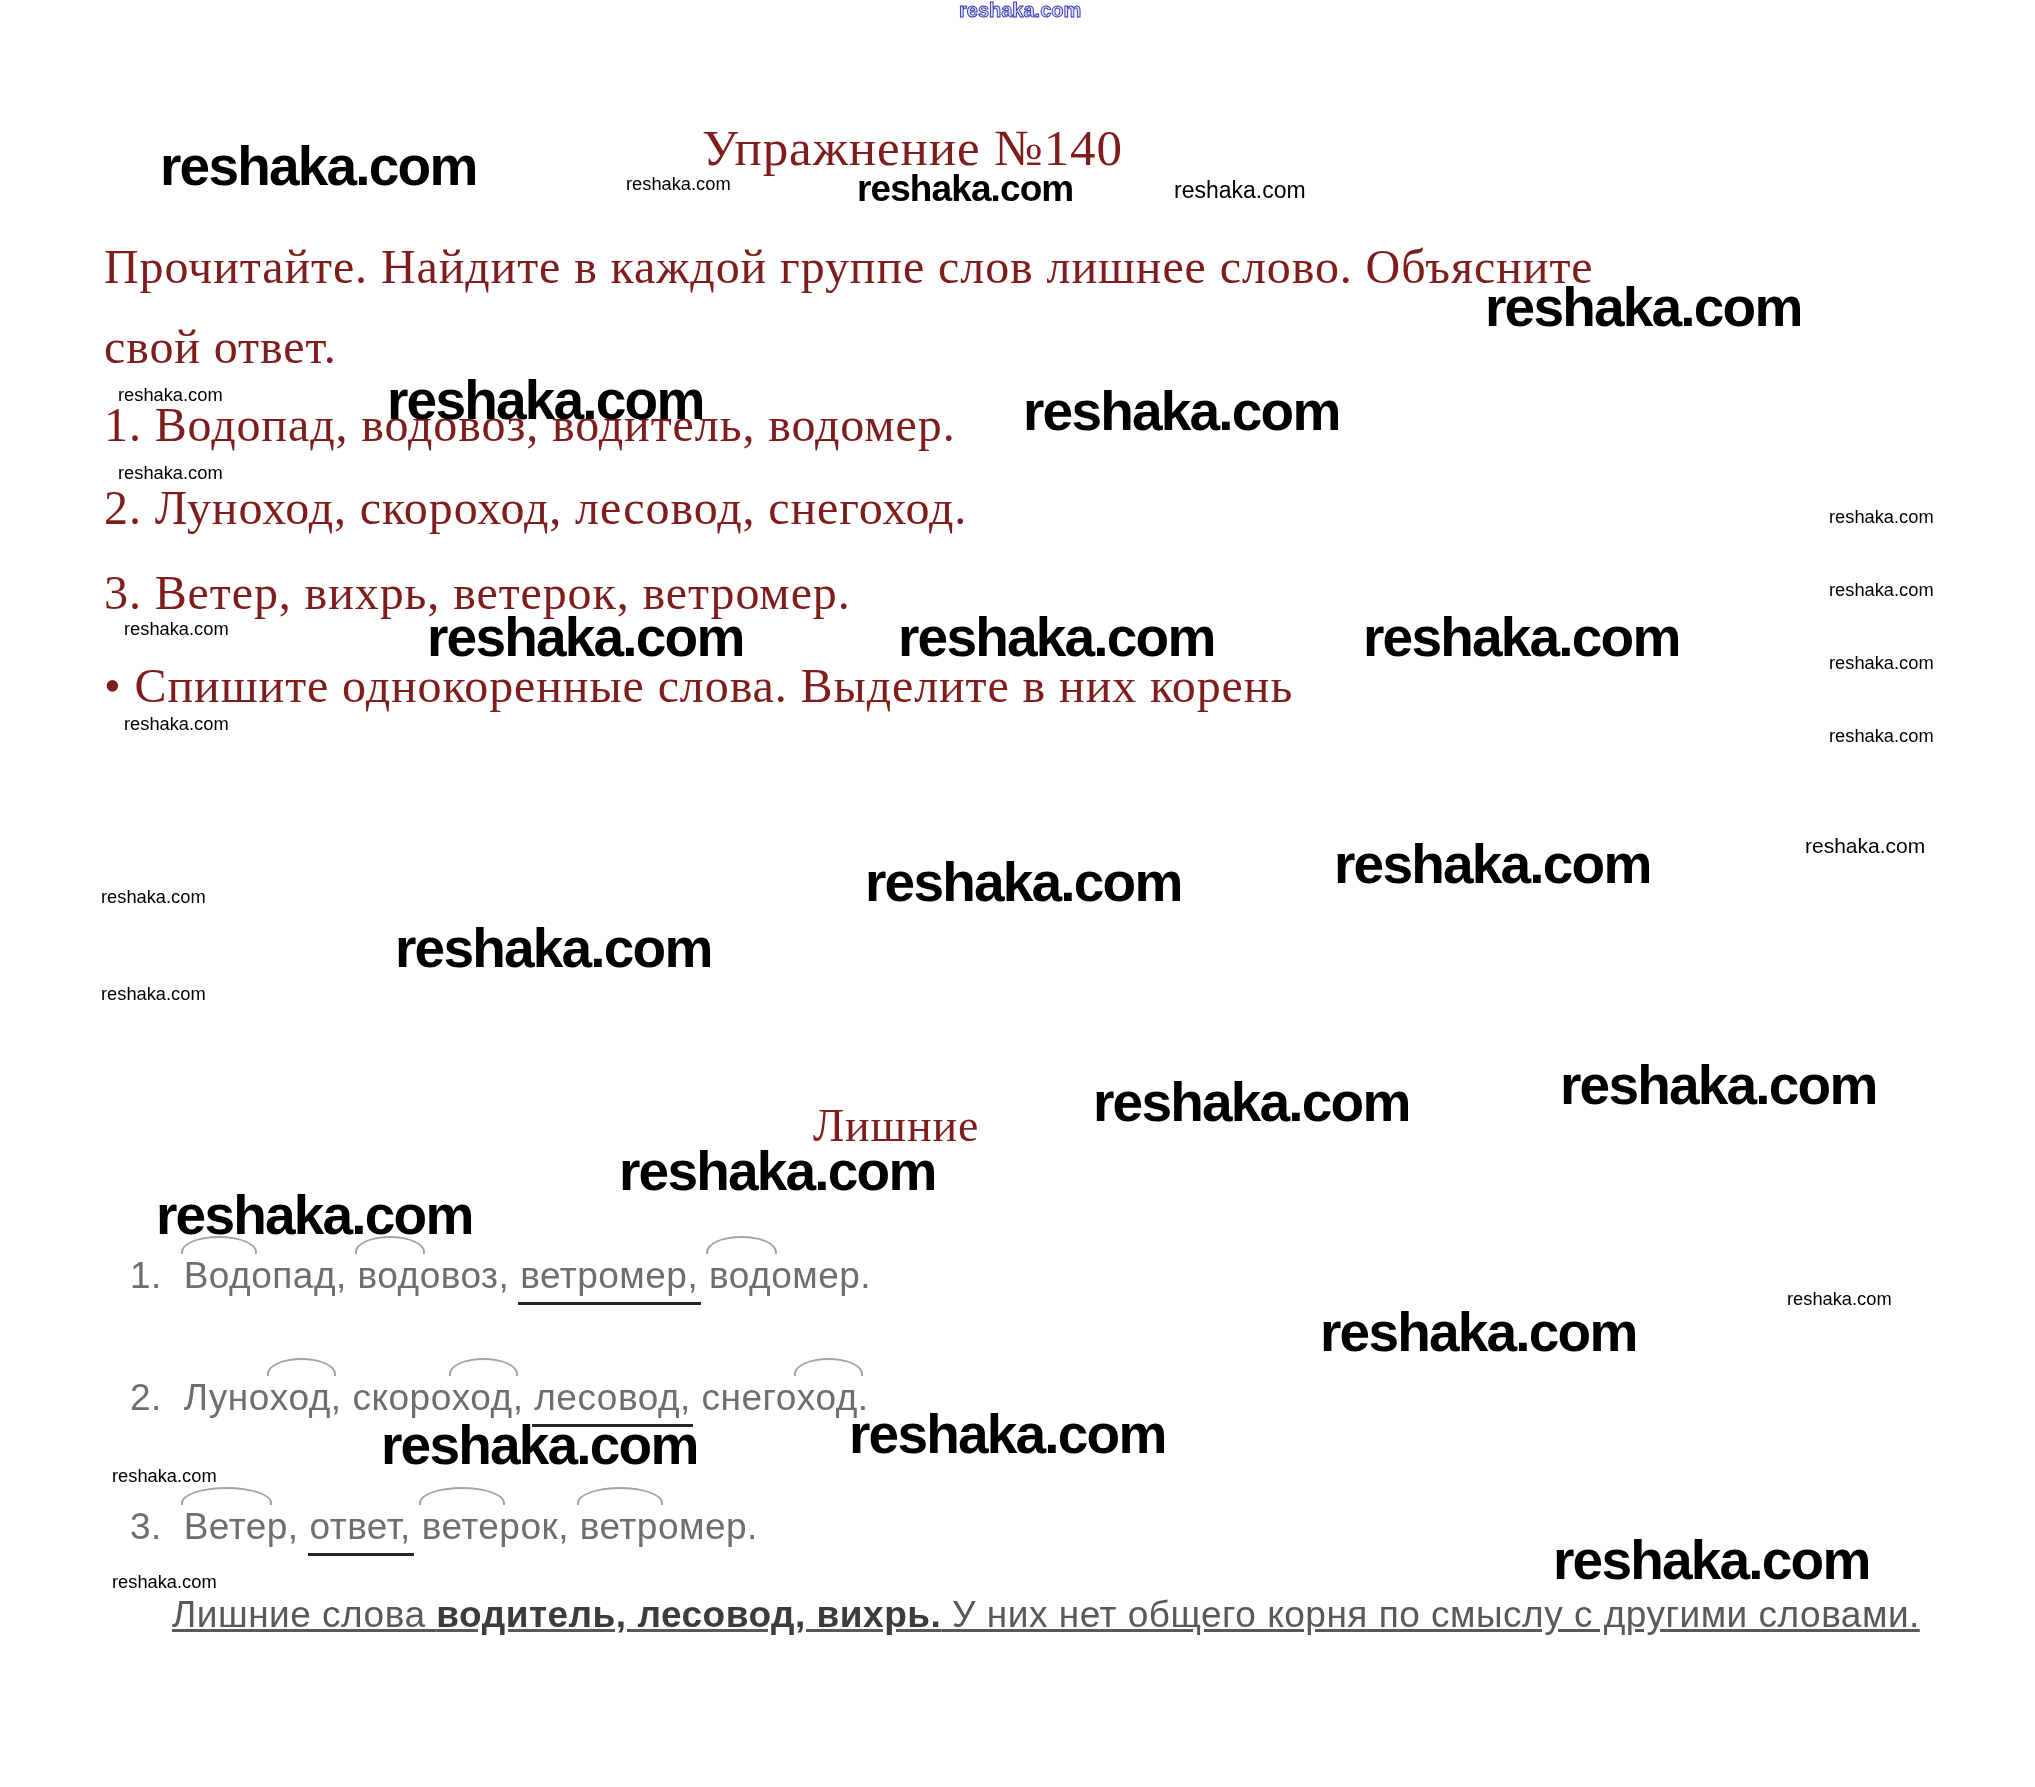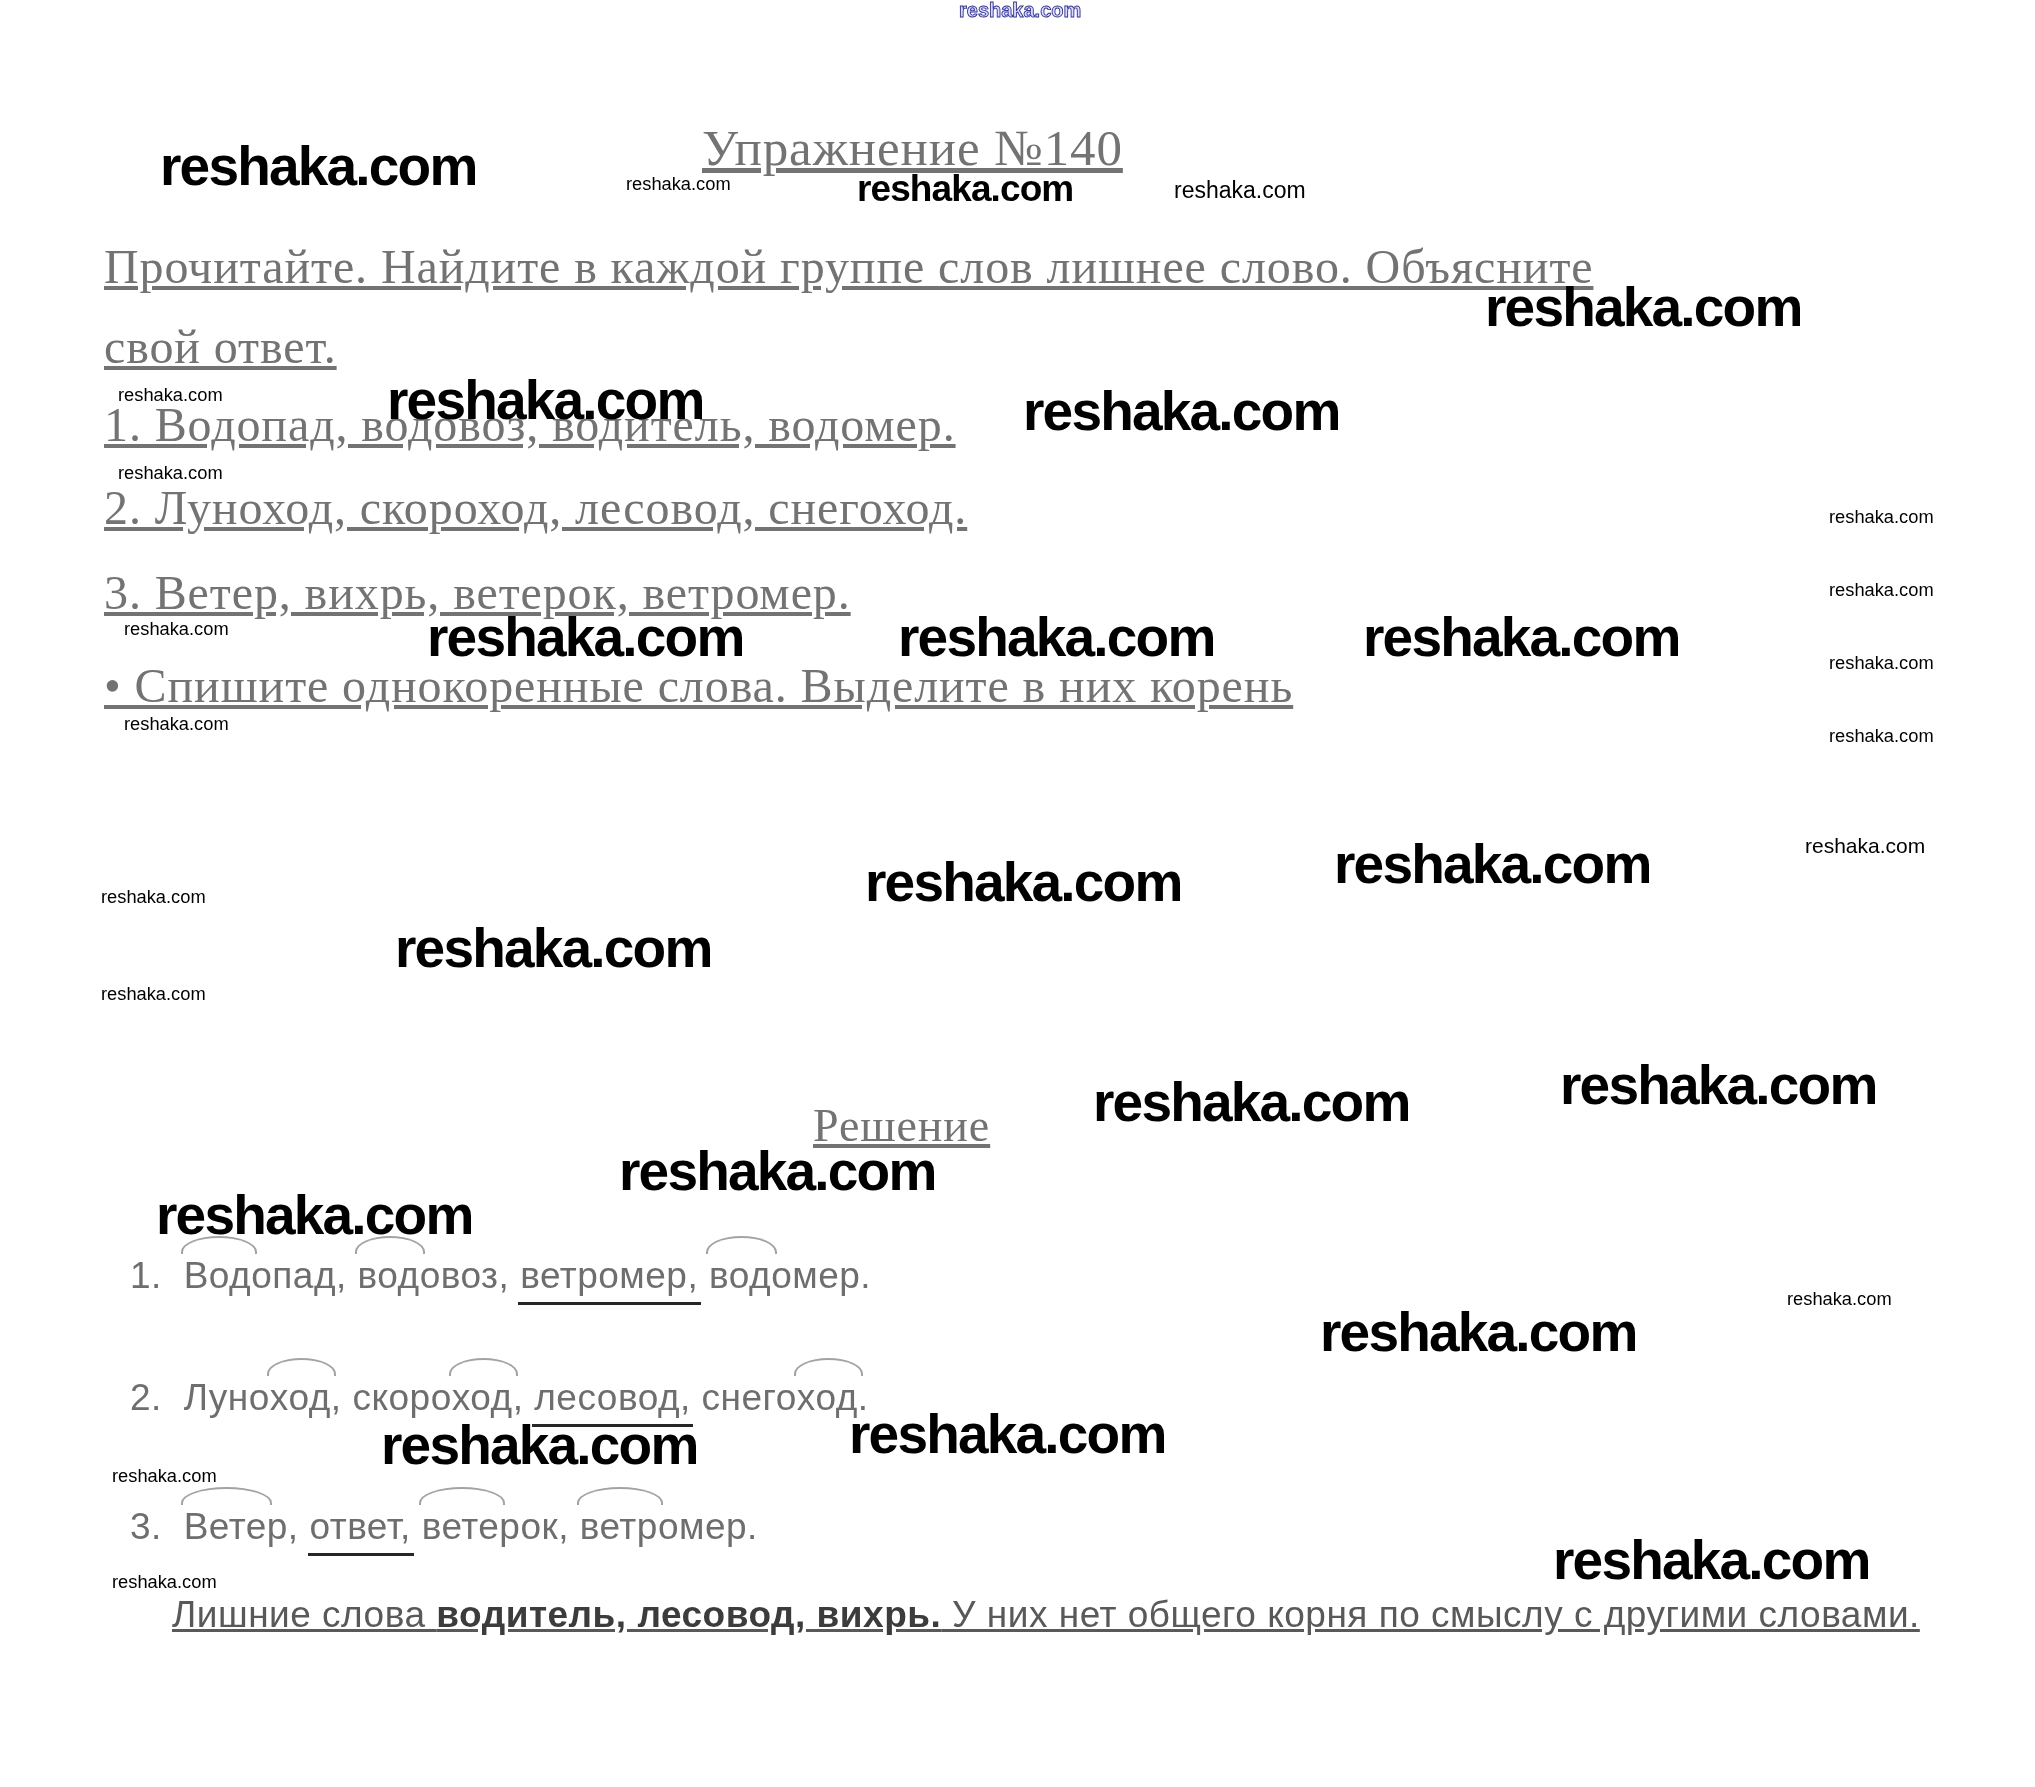--- a/index.html
+++ b/index.html
@@ -11,23 +11,22 @@
     overflow:hidden;
     font-family:"Liberation Serif",serif;
   }
   .abs{position:absolute;white-space:nowrap;}
 
   
   .serif{
     font-family:"Liberation Serif",serif;
     font-size:48px;
     line-height:1.1;
-    color:#737373;
+    color:#7f1d1d;
     letter-spacing:0.9px;
-    text-decoration:underline;
   }
   .title{font-size:51px;}
   .heading{font-size:46px;}
 
   
   .sol-line{
     position:absolute;
     font-family:"Liberation Sans",sans-serif;
     font-size:37px;
     color:#6e6e6e;
@@ -129,21 +128,21 @@
   <div class="abs serif title" style="left:702px;top:120px;">Упражнение №140</div>
 
   <div class="abs serif" style="left:104px;top:241px;">Прочитайте. Найдите в каждой группе слов лишнее слово. Объясните</div>
   <div class="abs serif" style="left:104px;top:321px;">свой ответ.</div>
 
   <div class="abs serif" style="left:104px;top:399px;">1. Водопад, водовоз, водитель, водомер.</div>
   <div class="abs serif" style="left:104px;top:482px;">2. Луноход, скороход, лесовод, снегоход.</div>
   <div class="abs serif" style="left:104px;top:567px;">3. Ветер, вихрь, ветерок, ветромер.</div>
   <div class="abs serif" style="left:104px;top:660px;">• Спишите однокоренные слова. Выделите в них корень</div>
 
-  <div class="abs serif heading" style="left:813px;top:1101px;">Решение</div>
+  <div class="abs serif heading" style="left:813px;top:1101px;">Лишние</div>
 
   <div class="sol-line" style="left:130px;top:1255px;">
     <span class="num">1.</span>
     <span class="word"><span class="root">Вод</span><span>опад,</span></span>
     <span class="word"><span class="root">вод</span><span>овоз,</span></span>
     <span class="word ul">ветромер,</span>
     <span class="word"><span class="root">вод</span><span>омер.</span></span>
   </div>
 
   <div class="sol-line" style="left:130px;top:1377px;">

